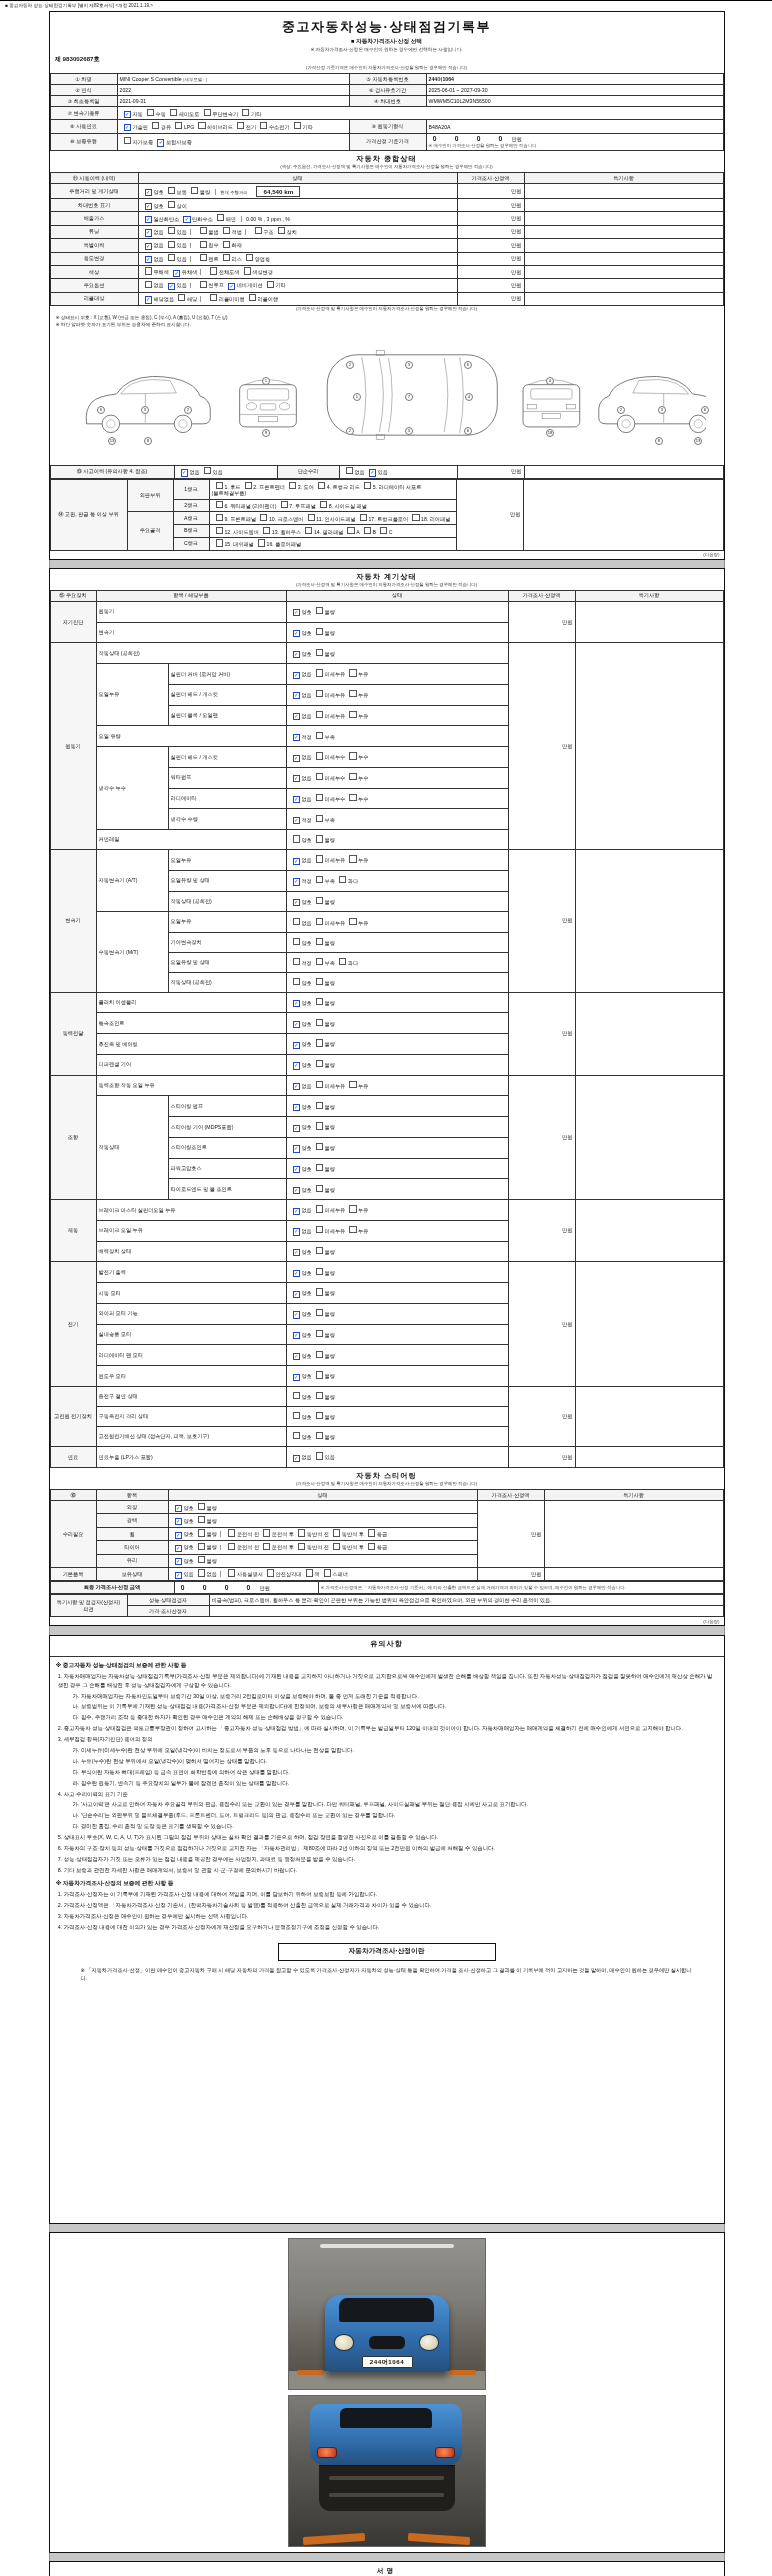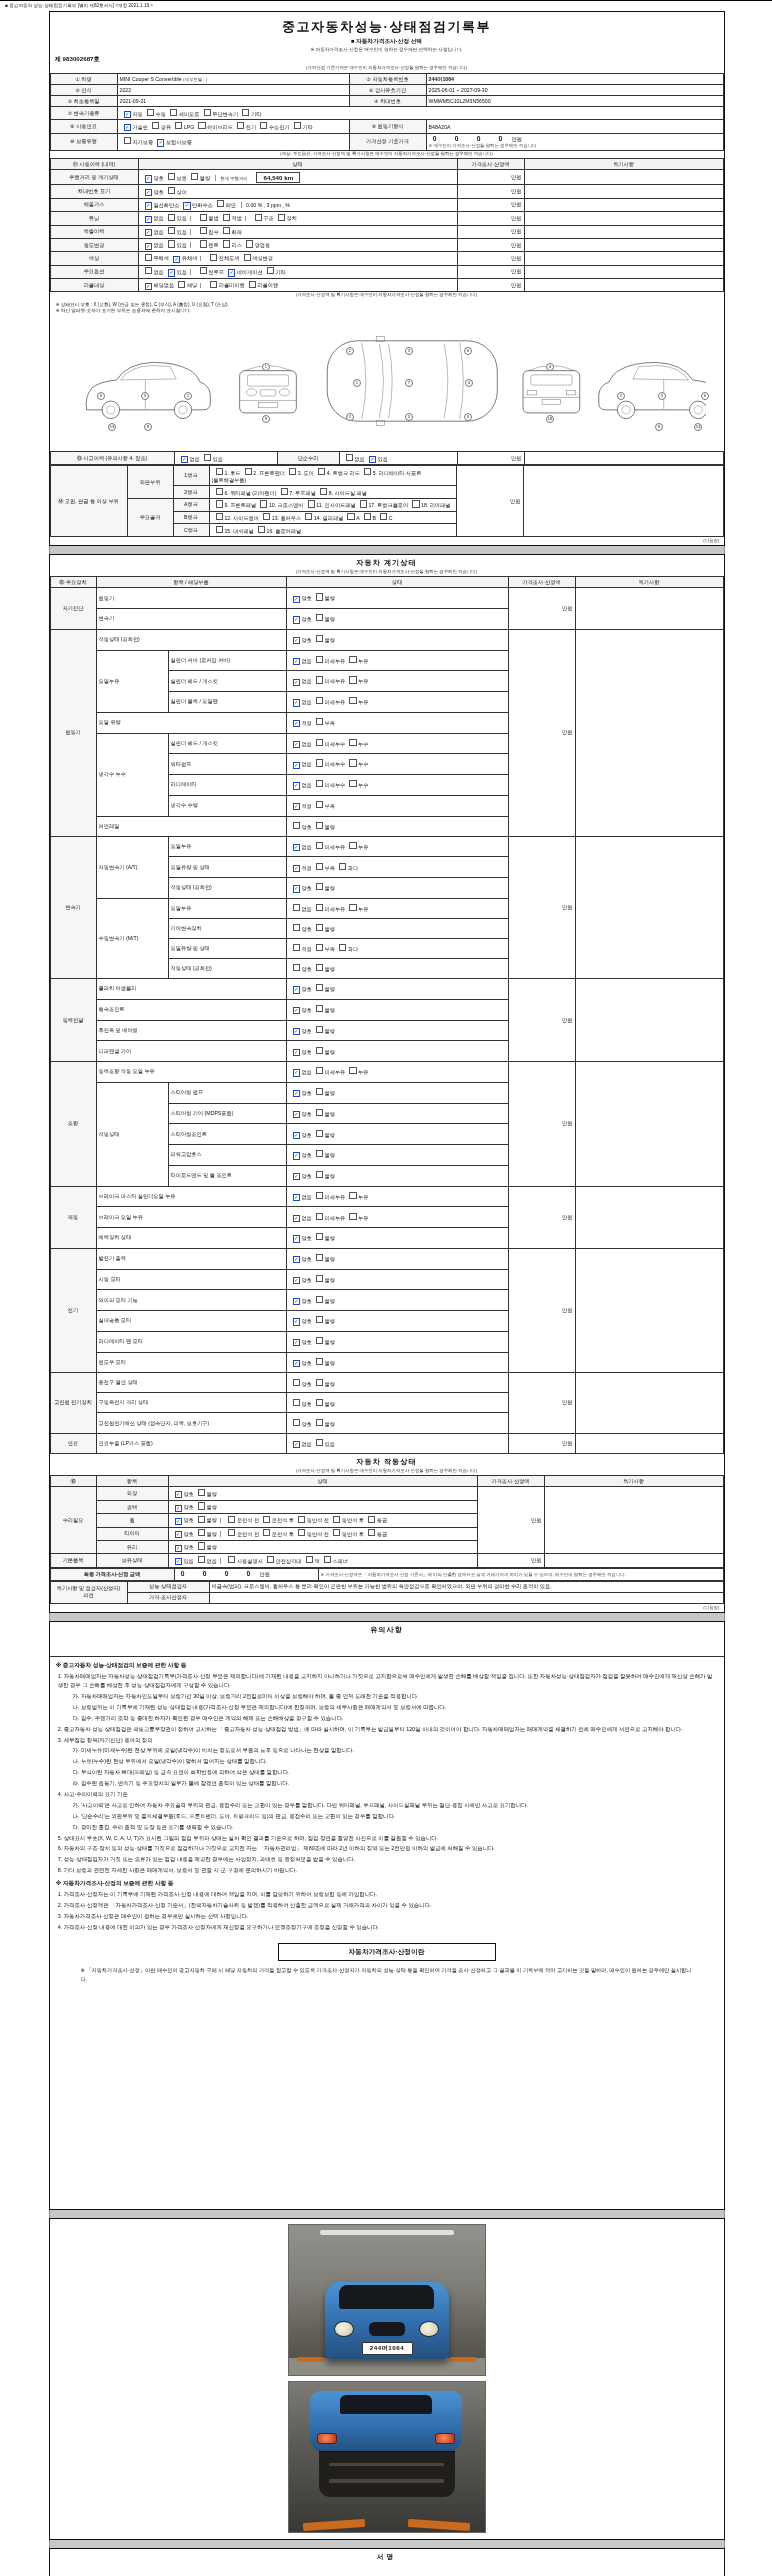--- a/index.html
+++ b/index.html
@@ -132,20 +132,21 @@
         <td><span class="cb"></span><span class="cbl">자가보증</span><span class="cb on">✓</span><span class="cbl">보험사보증</span></td>
         <td class="lab">가격산정 기준가격</td>
         <td>
           <span class="money">0 0 0 0</span><span class="unit">만원</span>
           <div class="tiny">※ 매수인이 가격조사·산정을 원하는 경우에만 적습니다</div>
         </td>
       </tr>
     </tbody>
       </table>
 
+    <div class="sec-title">자동차 종합상태</div>
     <div class="sec-note">(색상, 주요옵션, 가격조사·산정액 및 특기사항은 매수인이 자동차가격조사·산정을 원하는 경우에만 적습니다)</div>
     <table>
       <colgroup>
           <col style="width:88px">
           <col style="width:319px">
           <col style="width:67px">
           <col>
         </colgroup>
       <tbody>
           <tr>
@@ -595,21 +596,21 @@
           <tr>
             <td class="dev" rowspan="1">연료</td>
             <td class="itm" colspan="2">연료누출 (LP가스 포함)</td>
             <td class="st"><span class="cb on">✓</span><span class="cbl">없음</span><span class="cb"></span><span class="cbl">있음</span></td>
             <td class="pr" rowspan="1">만원</td>
             <td class="rm" rowspan="1"></td>
           </tr>
         </tbody>
     </table>
 
-    <div class="sec-title">자동차 작동상태</div>
+    <div class="sec-title">자동차 스티어링</div>
     <div class="sec-note">(가격조사·산정액 및 특기사항은 매수인이 자동차가격조사·산정을 원하는 경우에만 적습니다)</div>
     <table>
       <colgroup>
           <col style="width:46px">
           <col style="width:72px">
           <col style="width:309px">
           <col style="width:67px">
           <col>
         </colgroup>
       <tbody>
@@ -684,21 +685,21 @@
         <td></td>
       </tr>
     </tbody>
       </table>
     <div class="next">(다음장)</div>
   </div>
 
   <div class="gap"></div>
 
   <div class="sec" style="min-height:587px;">
-    <div class="sec-title" style="border-bottom:0.5px solid #333;padding-bottom:21px;">유의사항</div>
+    <div class="sec-title" style="border-bottom:0.5px solid #333;padding-bottom:7px;">유의사항</div>
     <div class="nt-intro">※ 중고자동차 성능·상태점검의 보증에 관한 사항 등</div>
     <div id="notice-list-1">
         <div class="nt ind0">1. 자동차매매업자는 자동차성능·상태점검기록부(가격조사·산정 부분은 제외합니다)에 기재된 내용을 고지하지 아니하거나 거짓으로 고지함으로써 매수인에게 발생한 손해를 배상할 책임을 집니다. 또한 자동차성능·상태점검자가 점검을 잘못하여 매수인에게 재산상 손해가 발생한 경우 그 손해를 배상한 후 성능·상태점검자에게 구상할 수 있습니다.</div>
         <div class="nt ind1">가. 자동차매매업자는 자동차인도일부터 보증기간 30일 이상, 보증거리 2천킬로미터 이상을 보증해야 하며, 둘 중 먼저 도래한 기준을 적용합니다.</div>
         <div class="nt ind1">나. 보증범위는 이 기록부에 기재된 성능·상태점검 내용(가격조사·산정 부분은 제외합니다)에 한정되며, 보증의 세부사항은 매매계약서 및 보증서에 따릅니다.</div>
         <div class="nt ind1">다. 침수, 주행거리 조작 등 중대한 하자가 확인된 경우 매수인은 계약의 해제 또는 손해배상을 청구할 수 있습니다.</div>
         <div class="nt ind0">2. 중고자동차 성능·상태점검은 국토교통부장관이 정하여 고시하는 「중고자동차 성능·상태점검 방법」에 따라 실시하며, 이 기록부는 발급일부터 120일 이내의 것이어야 합니다. 자동차매매업자는 매매계약을 체결하기 전에 매수인에게 서면으로 고지해야 합니다.</div>
         <div class="nt ind0">3. 세부점검 항목(자기진단) 용어의 정의</div>
         <div class="nt ind1">가. 미세누유(미세누수)란 현상 부위에 오일(냉각수)이 비치는 정도로서 부품의 노후 등으로 나타나는 현상을 말합니다.</div>
         <div class="nt ind1">나. 누유(누수)란 현상 부위에서 오일(냉각수)이 맺혀서 떨어지는 상태를 말합니다.</div>

